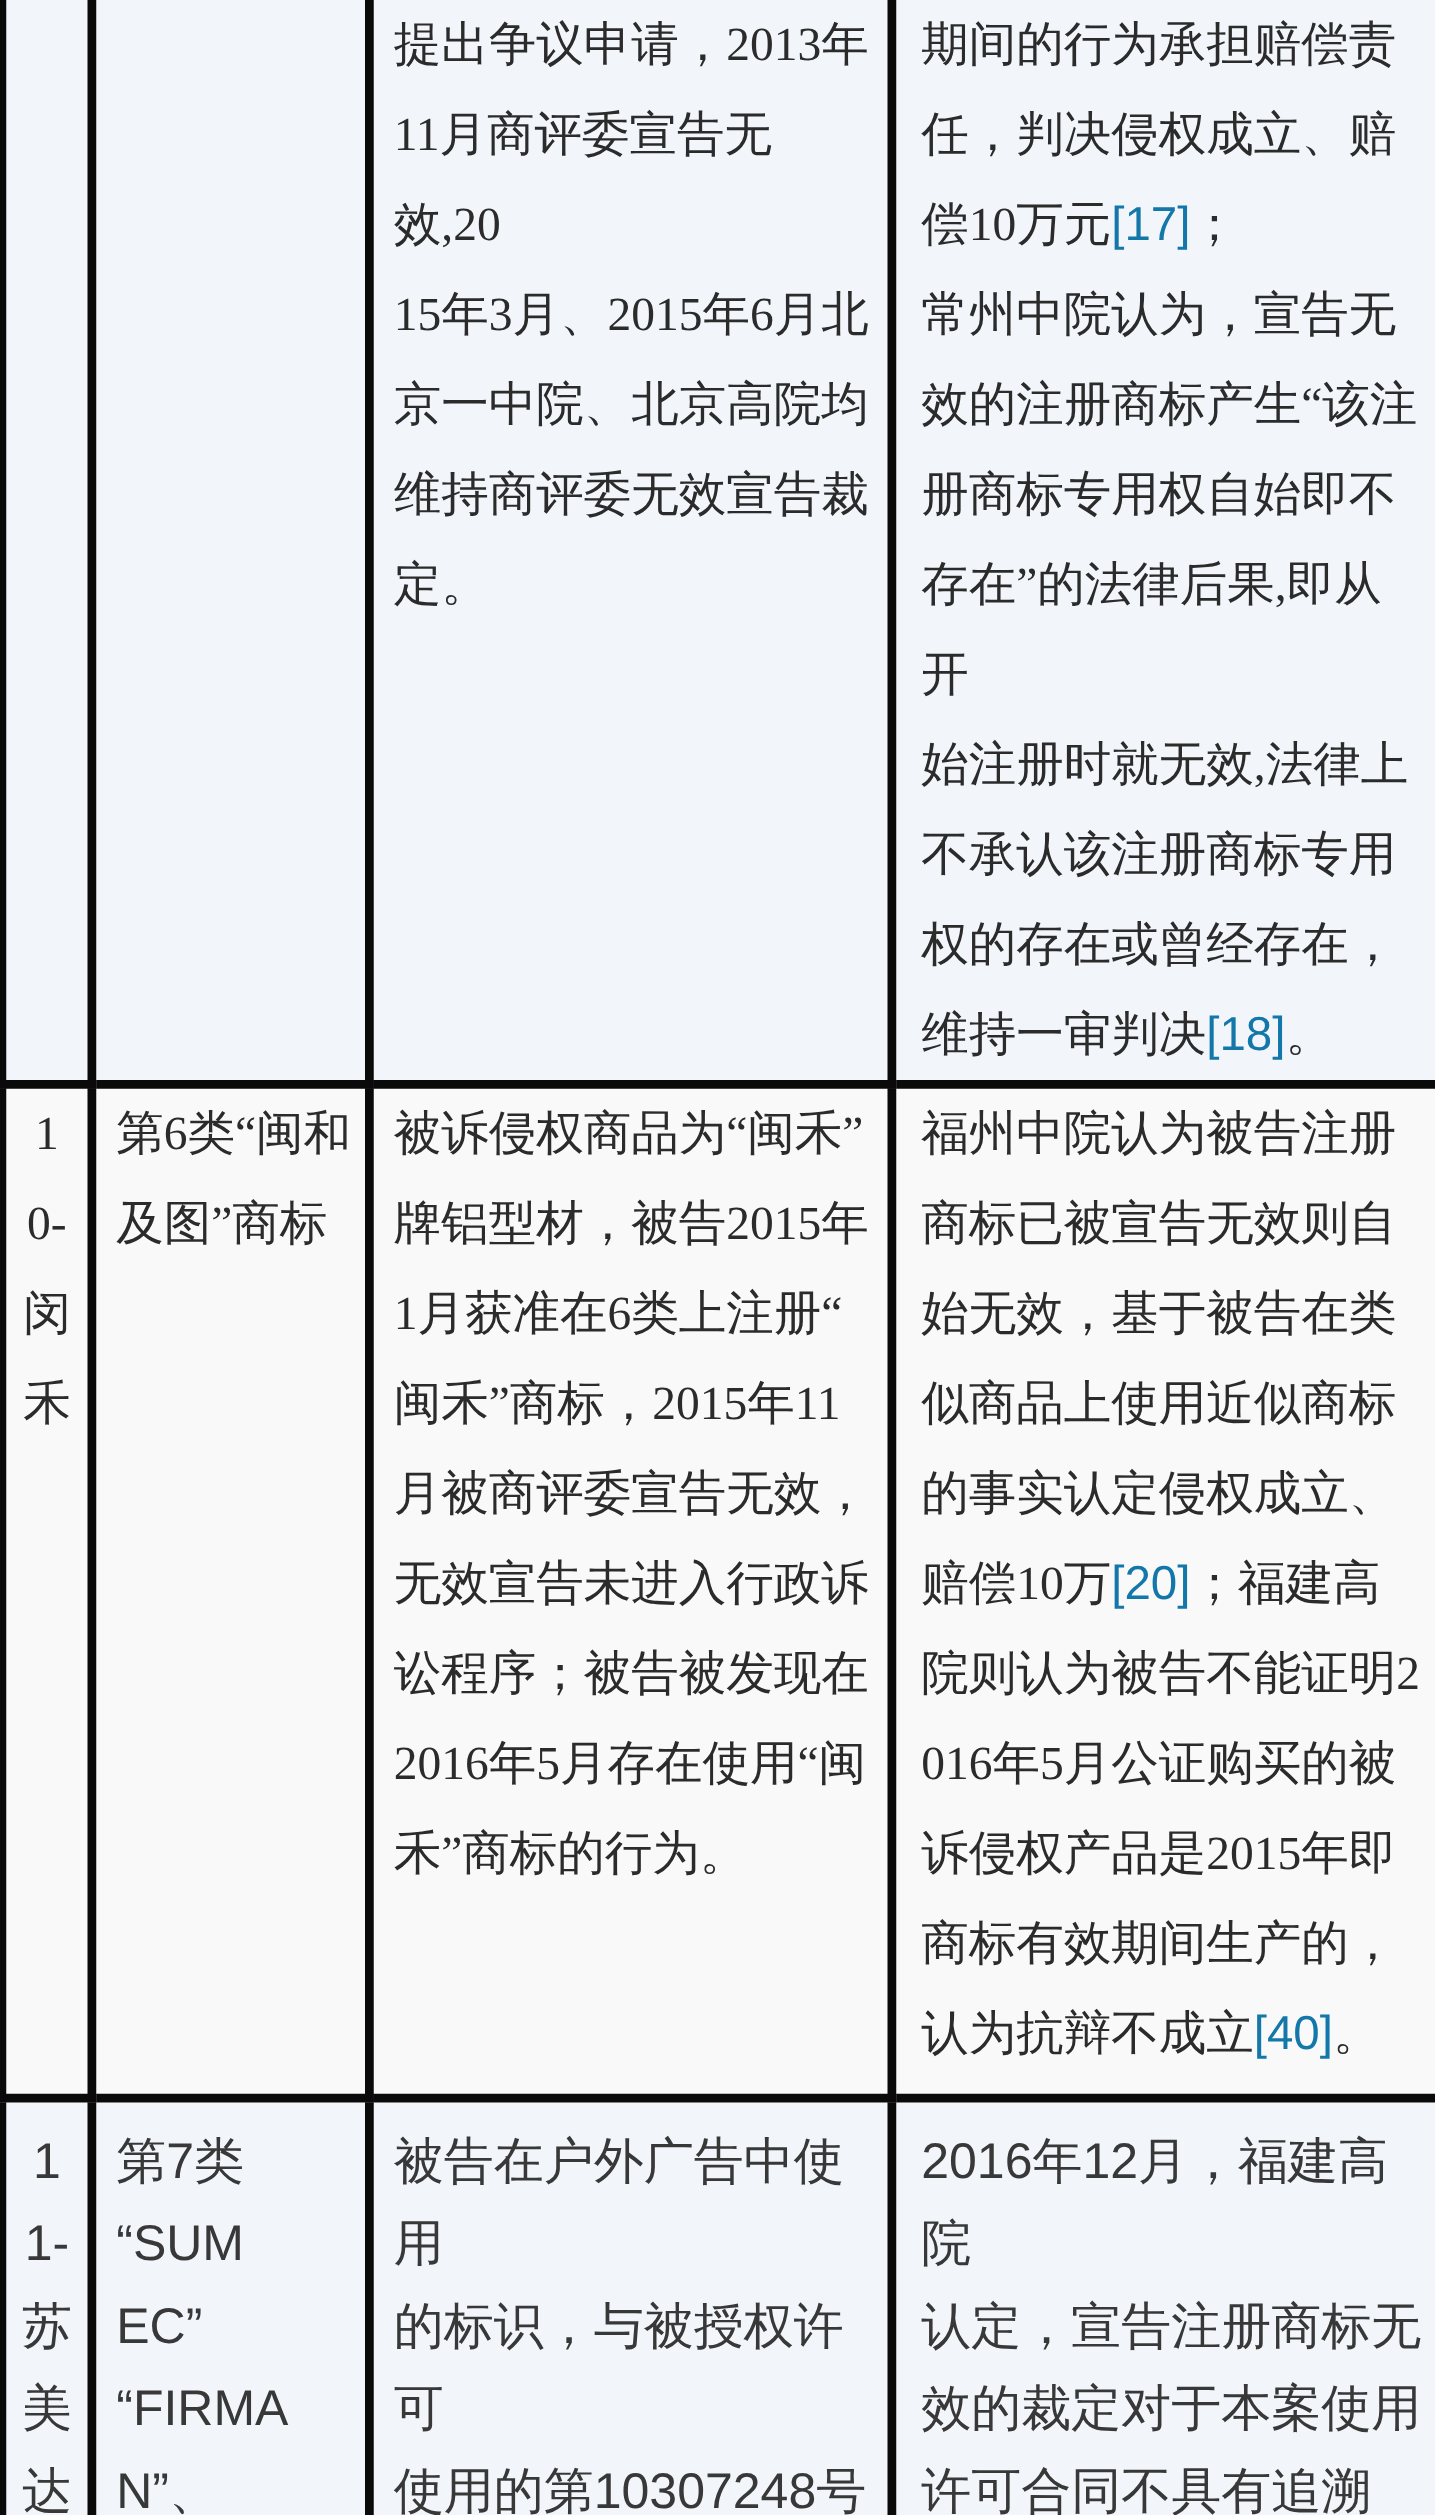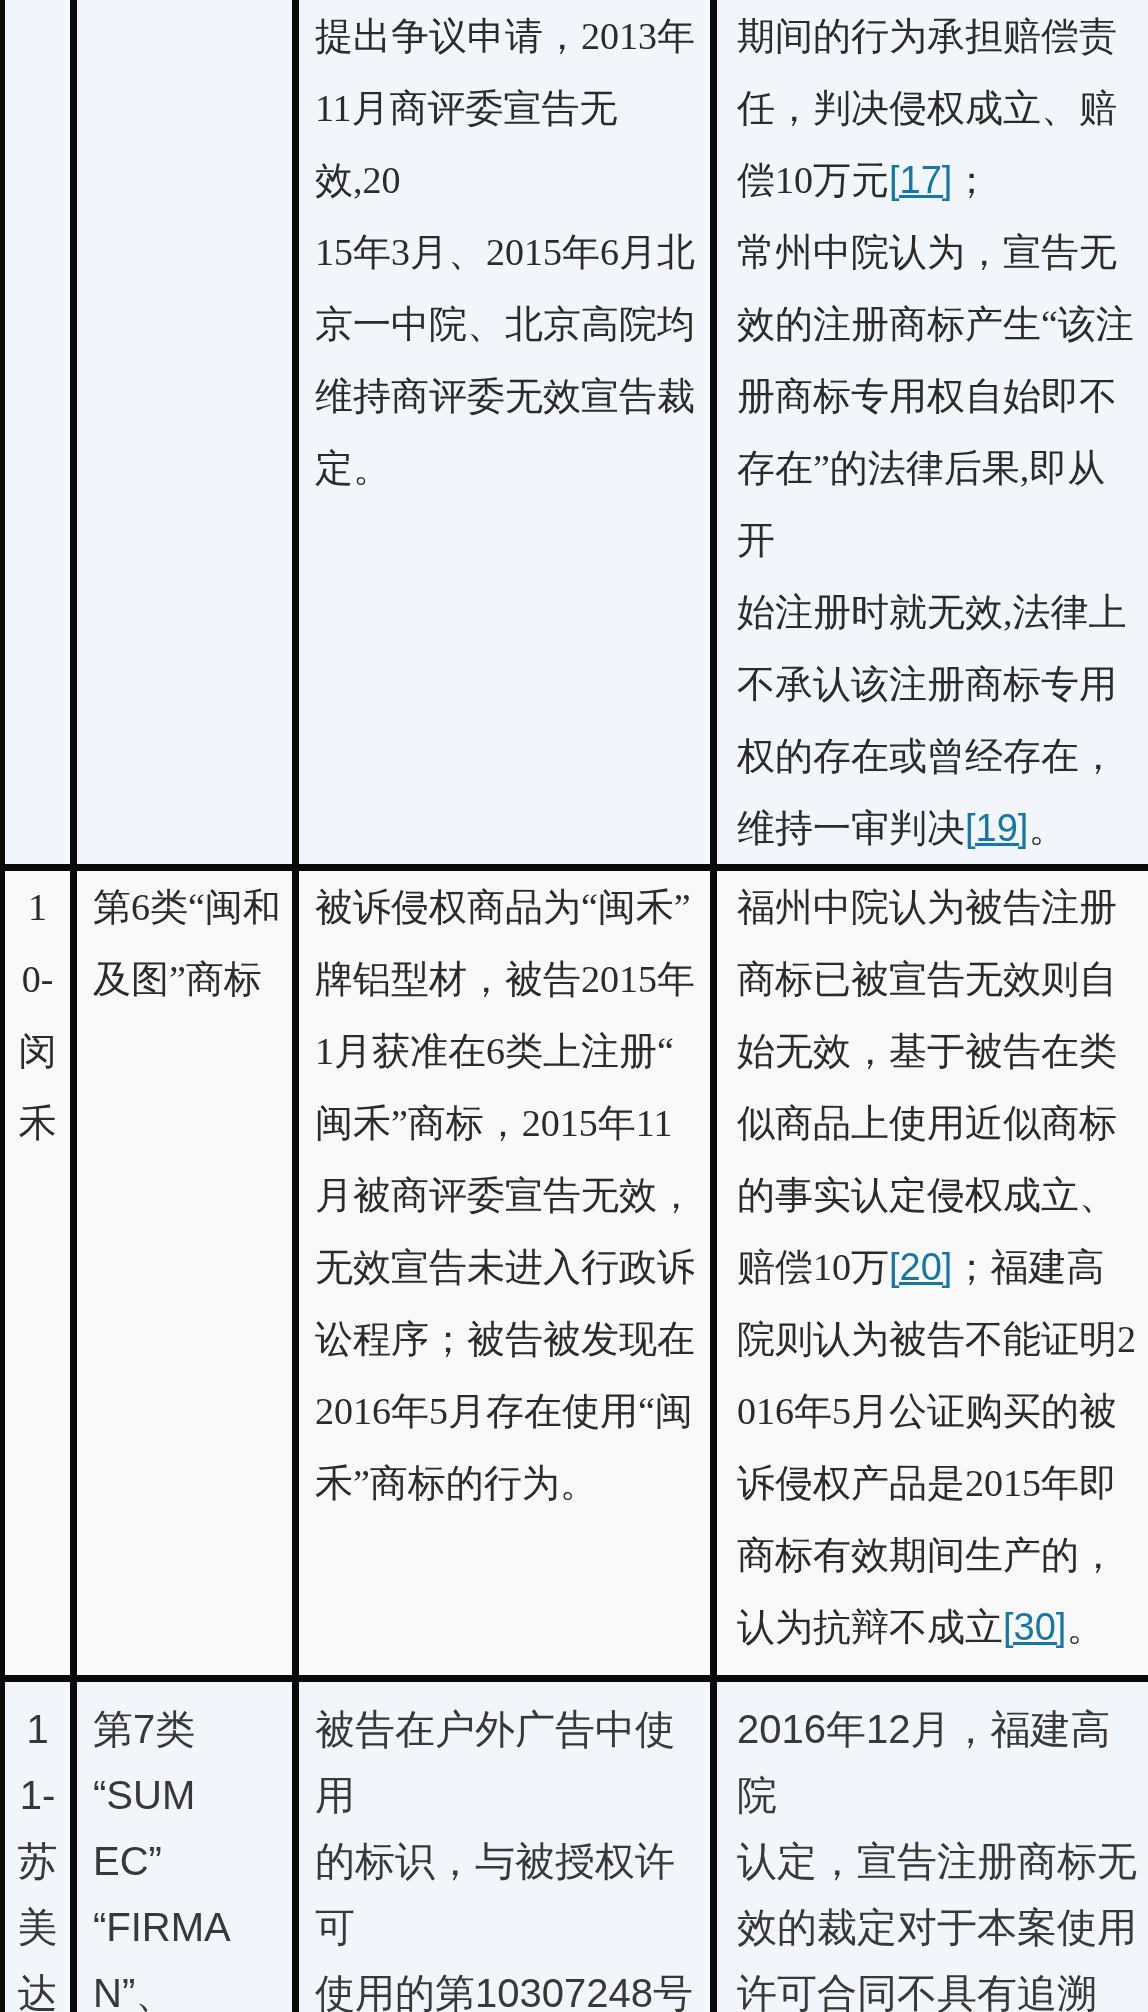--- a/index.html
+++ b/index.html
@@ -50,21 +50,20 @@
   tr.r3 td { height: 520px; }
 
   td.case-no   { text-align: center; padding: 0 4px; }
   td.trademark { padding: 0 8px 0 16px; }
   td.facts     { padding: 0 8px 0 16px; }
   td.holding   { padding: 0 6px 0 20px; }
 
   .ref {
     color: var(--link, #1377a9);
     font-family: "Liberation Sans", "DejaVu Sans", sans-serif;
-    text-decoration: underline;
   }
 </style>
 </head>
 <body>
 
 <div class="viewport">
   <table class="case-table">
     <colgroup>
       <col style="width:72px">
       <col style="width:222px">
@@ -84,21 +83,21 @@
         <td class="holding">期间的行为承担赔偿责
 任，判决侵权成立、赔
 偿10万元<span class="ref">[17]</span>；
 常州中院认为，宣告无
 效的注册商标产生“该注
 册商标专用权自始即不
 存在”的法律后果,即从开
 始注册时就无效,法律上
 不承认该注册商标专用
 权的存在或曾经存在，
-维持一审判决<span class="ref">[19]</span>。</td>
+维持一审判决<span class="ref">[18]</span>。</td>
       </tr>
       <tr class="r2 row-serif stripe-plain">
         <td class="case-no">1
 0-
 闵
 禾</td>
         <td class="trademark">第6类“闽和
 及图”商标</td>
         <td class="facts">被诉侵权商品为“闽禾”
 牌铝型材，被告2015年
@@ -112,21 +111,21 @@
         <td class="holding">福州中院认为被告注册
 商标已被宣告无效则自
 始无效，基于被告在类
 似商品上使用近似商标
 的事实认定侵权成立、
 赔偿10万<span class="ref">[20]</span>；福建高
 院则认为被告不能证明2
 016年5月公证购买的被
 诉侵权产品是2015年即
 商标有效期间生产的，
-认为抗辩不成立<span class="ref">[30]</span>。</td>
+认为抗辩不成立<span class="ref">[40]</span>。</td>
       </tr>
       <tr class="r3 row-sans stripe-blue">
         <td class="case-no">1
 1-
 苏
 美
 达</td>
         <td class="trademark">第7类“SUM
 EC”“FIRMA
 N”、“FIRM

